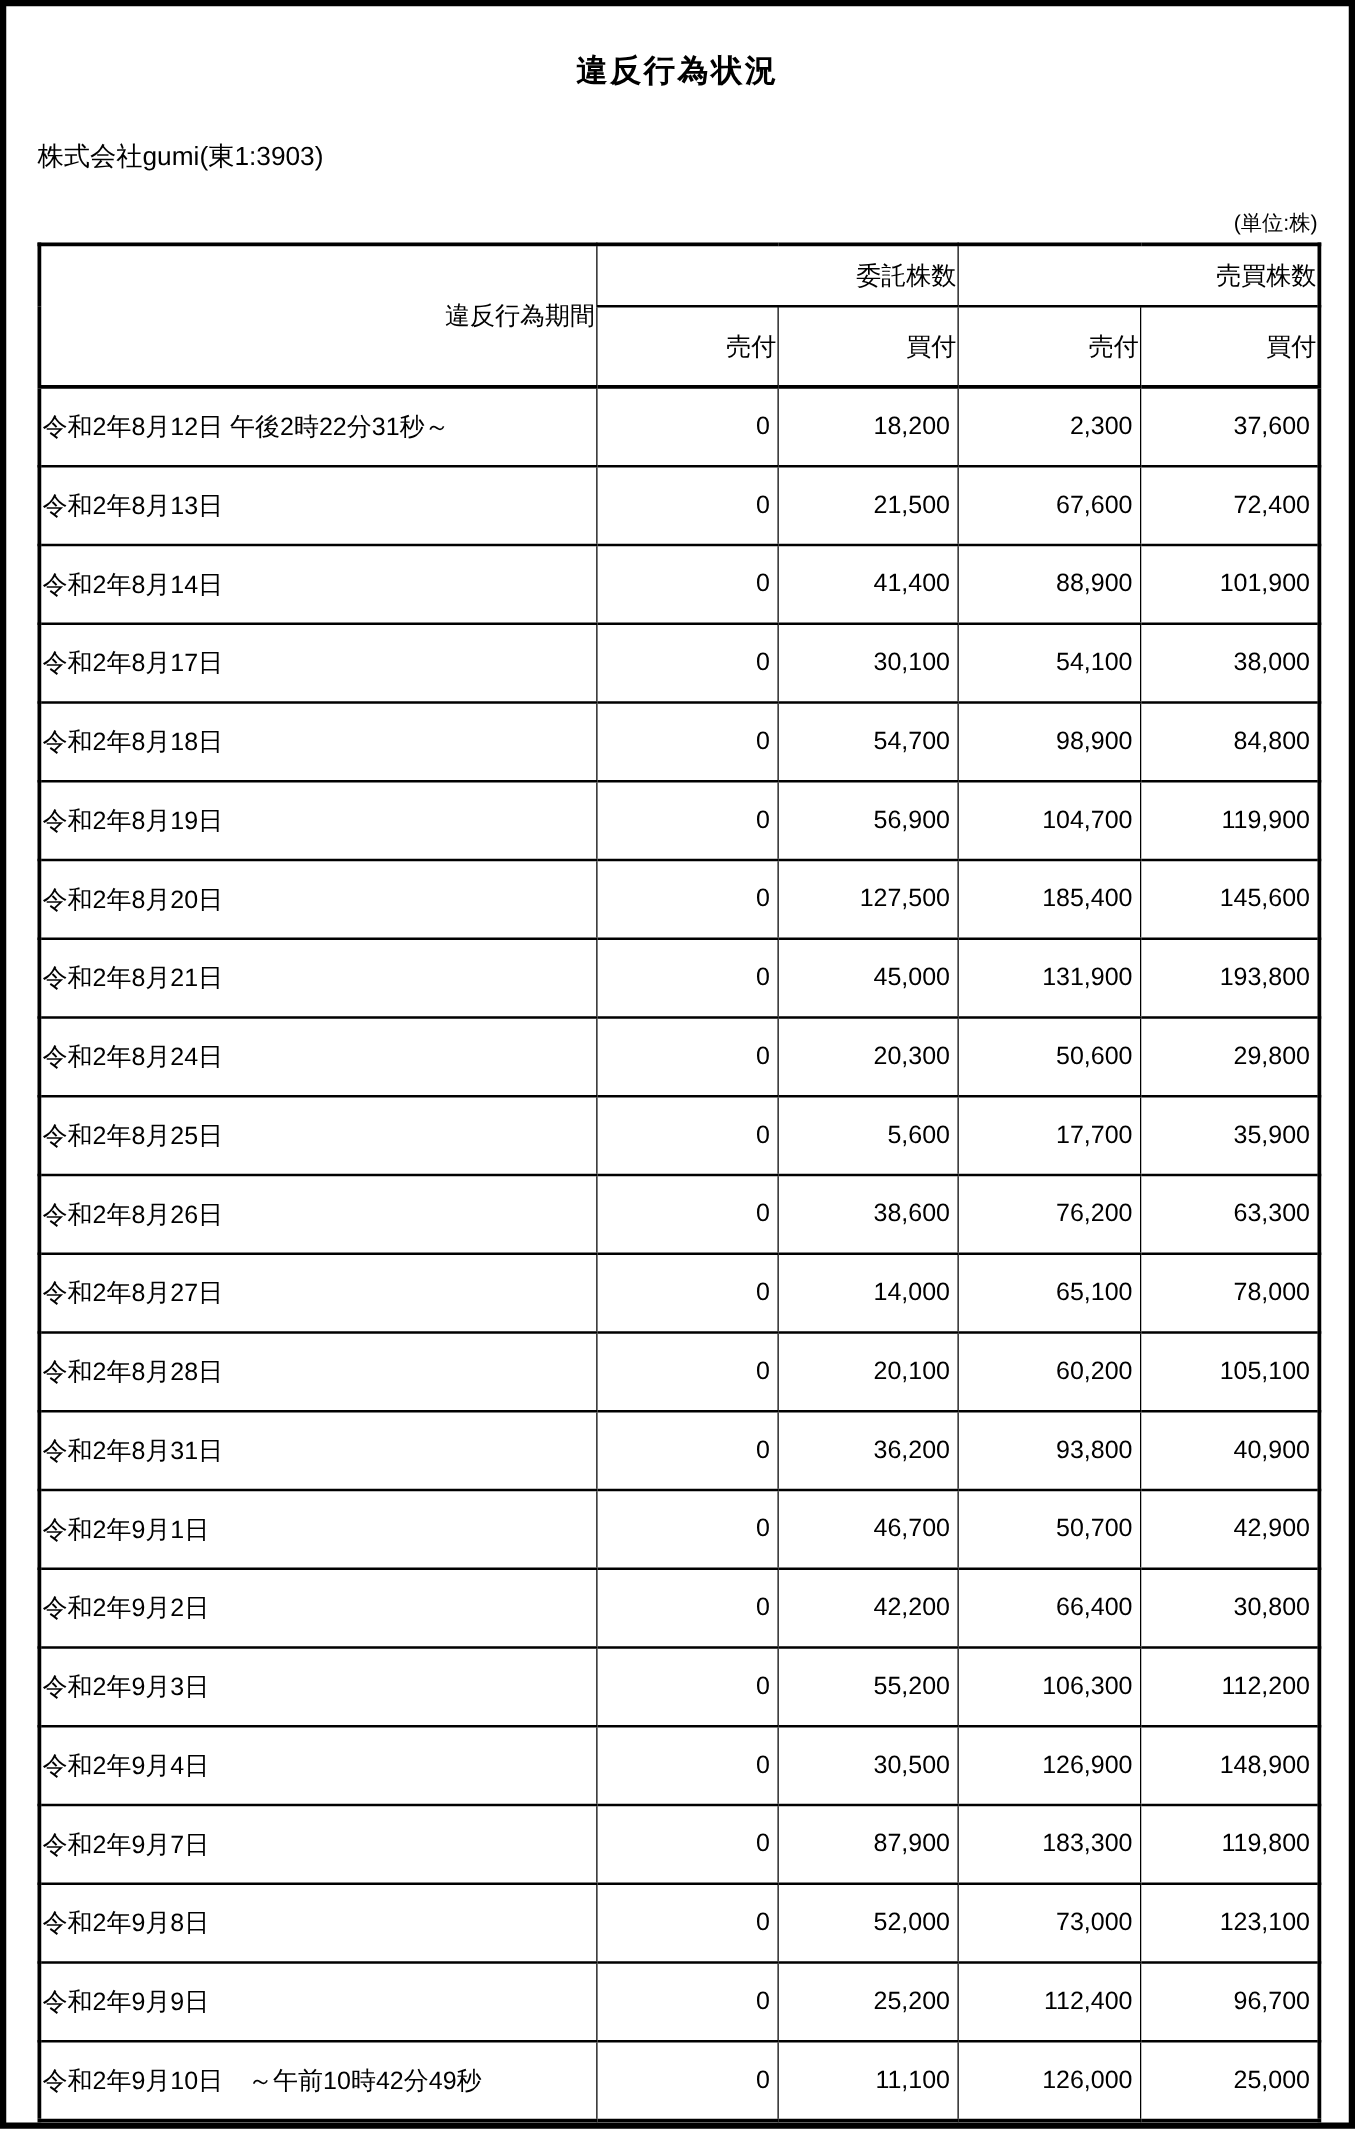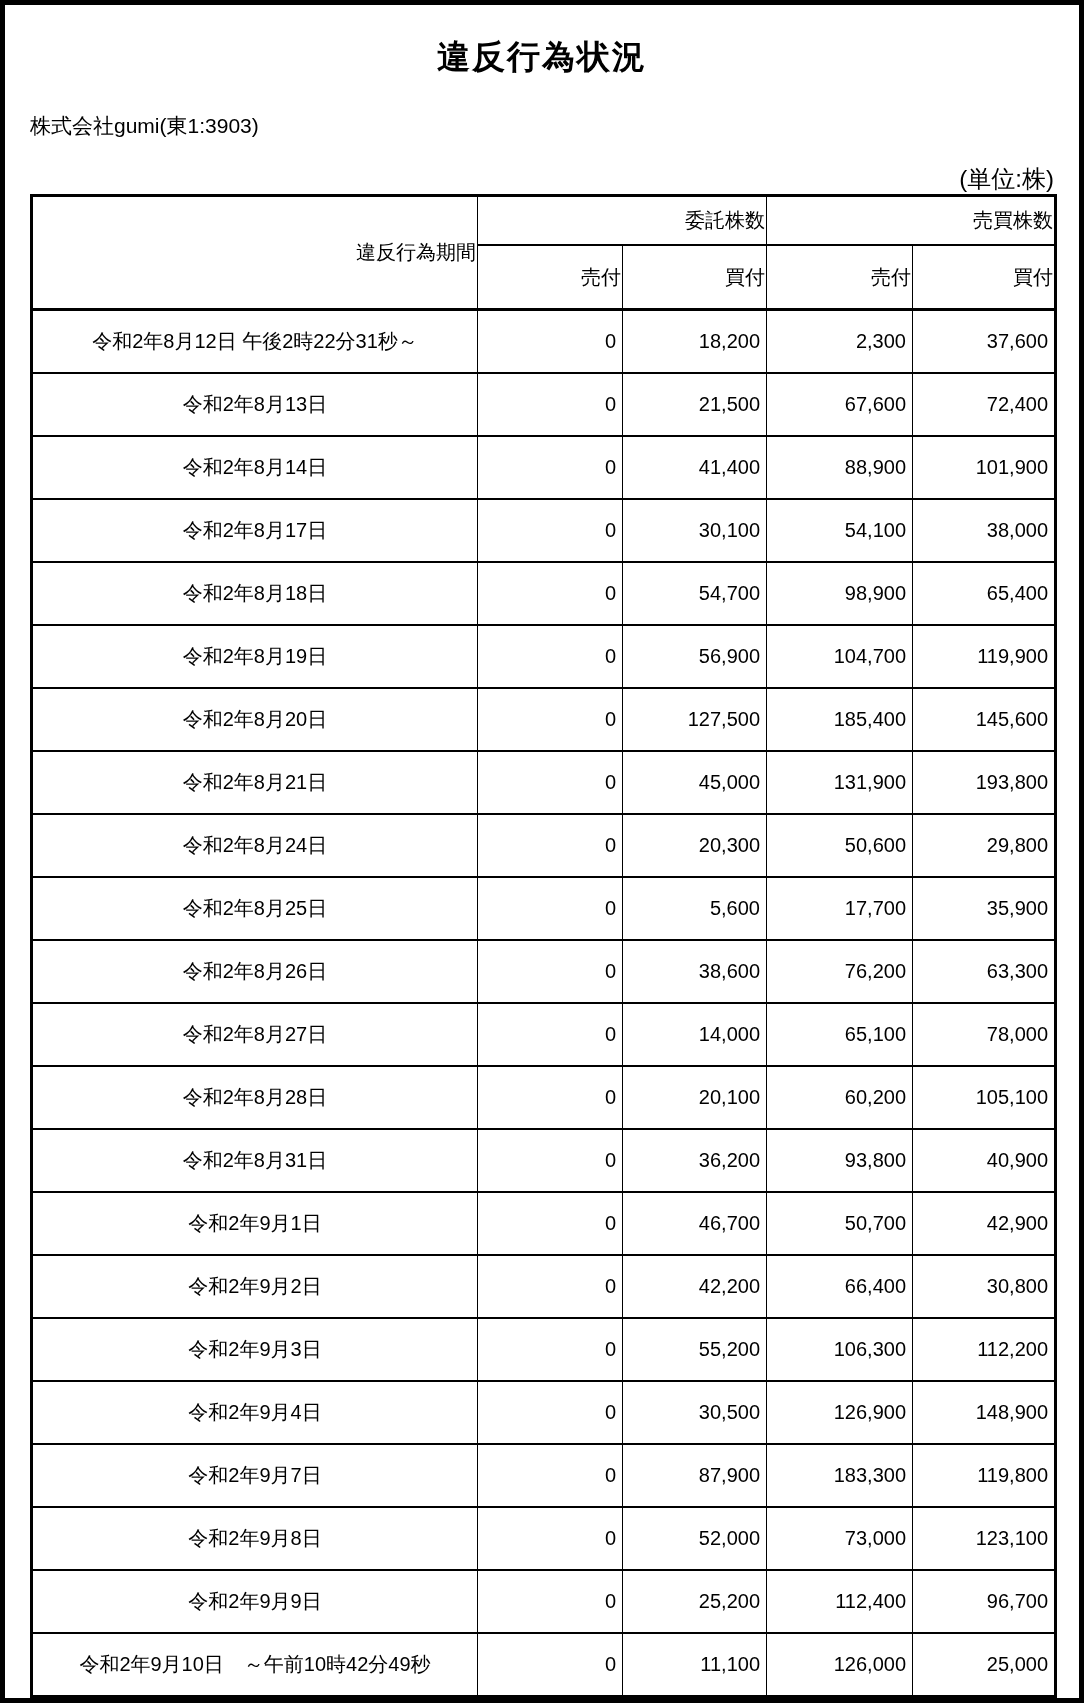--- a/index.html
+++ b/index.html
@@ -12,35 +12,35 @@
     border: 5px solid #000000;
     font-family: "Liberation Sans", "DejaVu Sans", sans-serif;
     color: #000000;
     -webkit-font-smoothing: antialiased;
   }
   .content { padding: 0 25px; }
 
   .doc-title {
     margin: 30px 0 0 0;
     text-align: center;
-    font-size: 33px;
+    font-size: 25px;
     font-weight: bold;
     letter-spacing: 2px;
     line-height: 44px;
   }
   .company-line {
     margin: 34px 0 0 0;
     font-size: 21px;
     line-height: 26px;
     font-weight: normal;
   }
   .unit-line {
     margin: 26px 0 2px 0;
     text-align: right;
-    font-size: 24px;
+    font-size: 17px;
     line-height: 27px;
   }
 
   table.violation-table {
     width: 1024px;
     table-layout: fixed;
     border-collapse: collapse;
     border: 3px solid #000;
     border-bottom-width: 4px;
   }
@@ -56,21 +56,21 @@
     overflow: hidden;
     white-space: nowrap;
   }
   .violation-table thead th { text-align: right; }
   .violation-table thead tr.group-row th { height: 45px; }
   .violation-table thead tr.sub-row th { height: 60px; }
   .violation-table thead tr.sub-row th,
   .violation-table thead th.period-head { border-bottom: 3px solid #000; }
 
   .violation-table tbody td { height: 59px; }
-  .violation-table td.period-cell { text-align: center; }
+  .violation-table td.period-cell { }
   .violation-table td.num-cell { text-align: right; padding-right: 6px; }
 
   .violation-table tfoot td {
     height: 58px;
     border-top: 3px solid #000;
     border-bottom: 4px solid #000;
   }
   .violation-table tfoot td.period-cell { text-align: center; }
 </style>
 </head>
@@ -137,21 +137,21 @@
           <td class="num-cell">30,100</td>
           <td class="num-cell">54,100</td>
           <td class="num-cell">38,000</td>
         </tr>
 
         <tr>
           <td class="period-cell">令和2年8月18日</td>
           <td class="num-cell">0</td>
           <td class="num-cell">54,700</td>
           <td class="num-cell">98,900</td>
-          <td class="num-cell">65,400</td>
+          <td class="num-cell">84,800</td>
         </tr>
 
         <tr>
           <td class="period-cell">令和2年8月19日</td>
           <td class="num-cell">0</td>
           <td class="num-cell">56,900</td>
           <td class="num-cell">104,700</td>
           <td class="num-cell">119,900</td>
         </tr>
 

